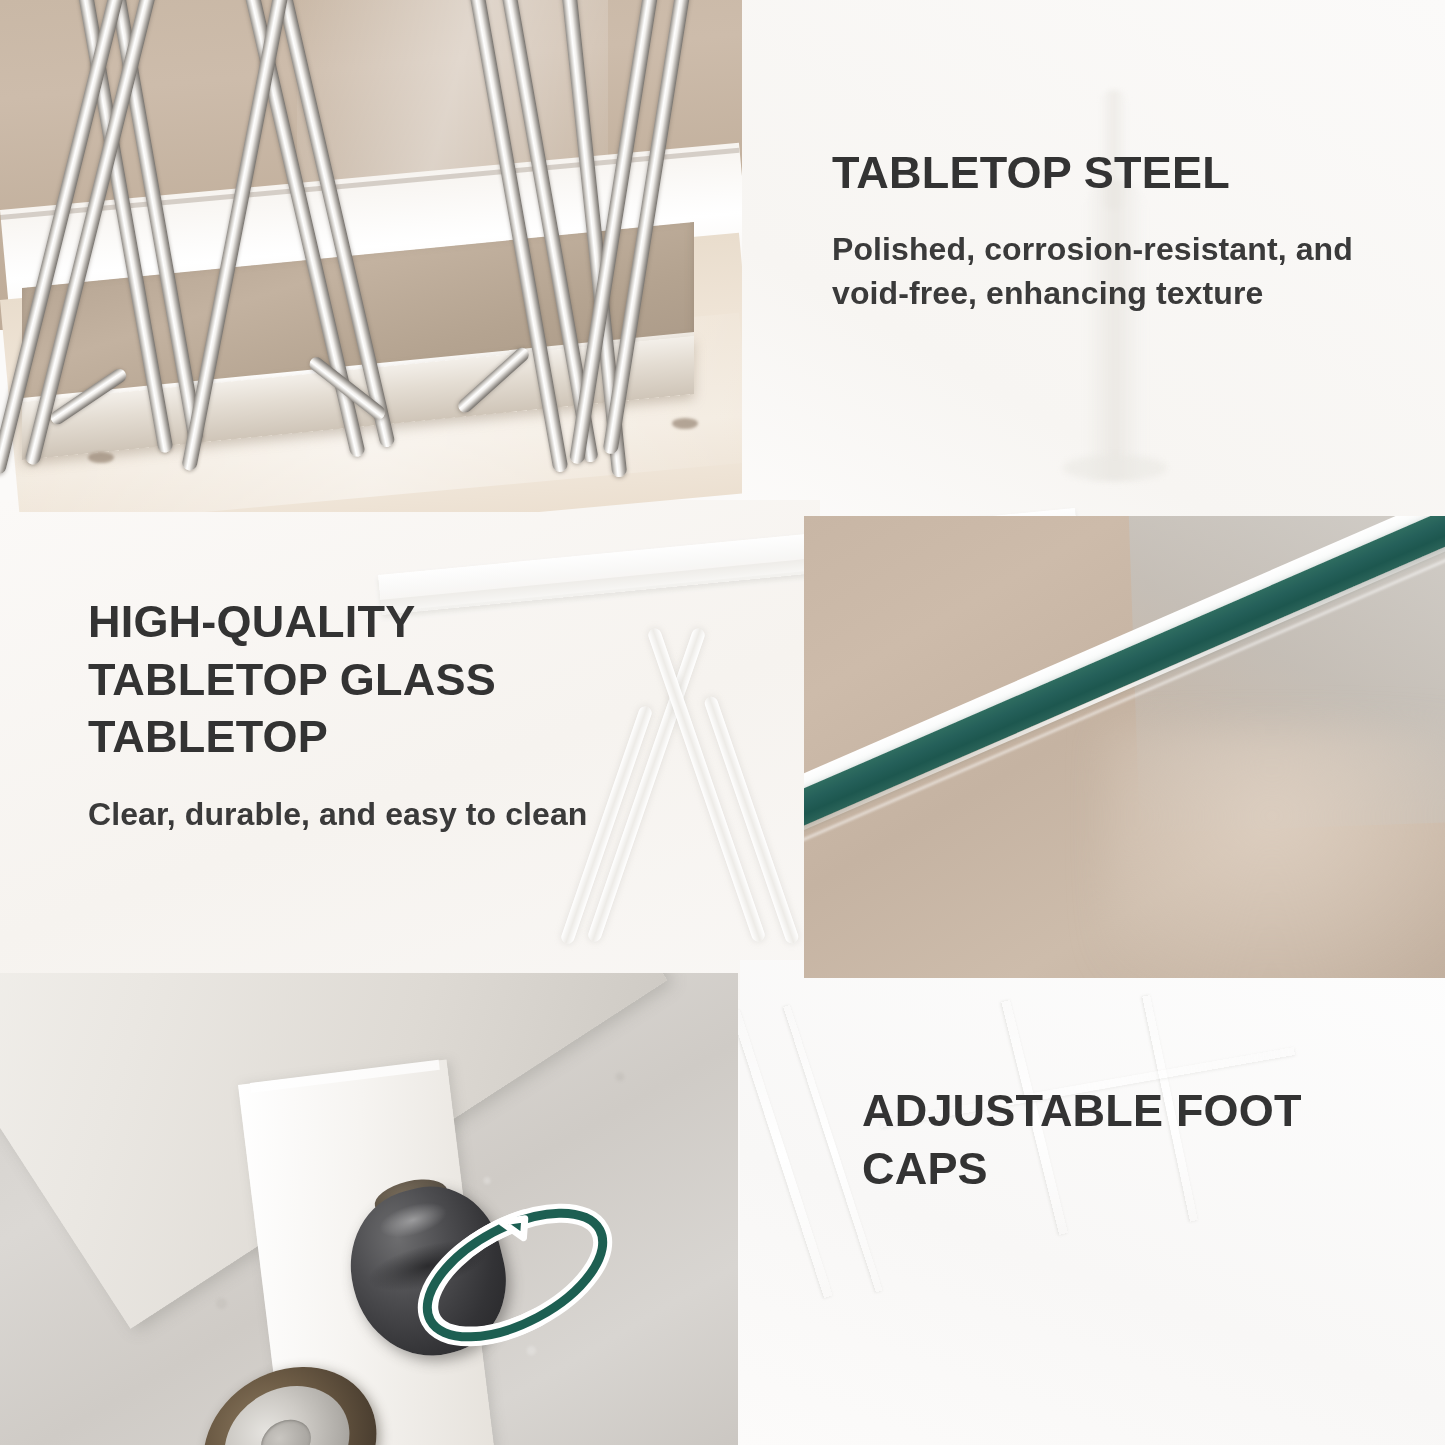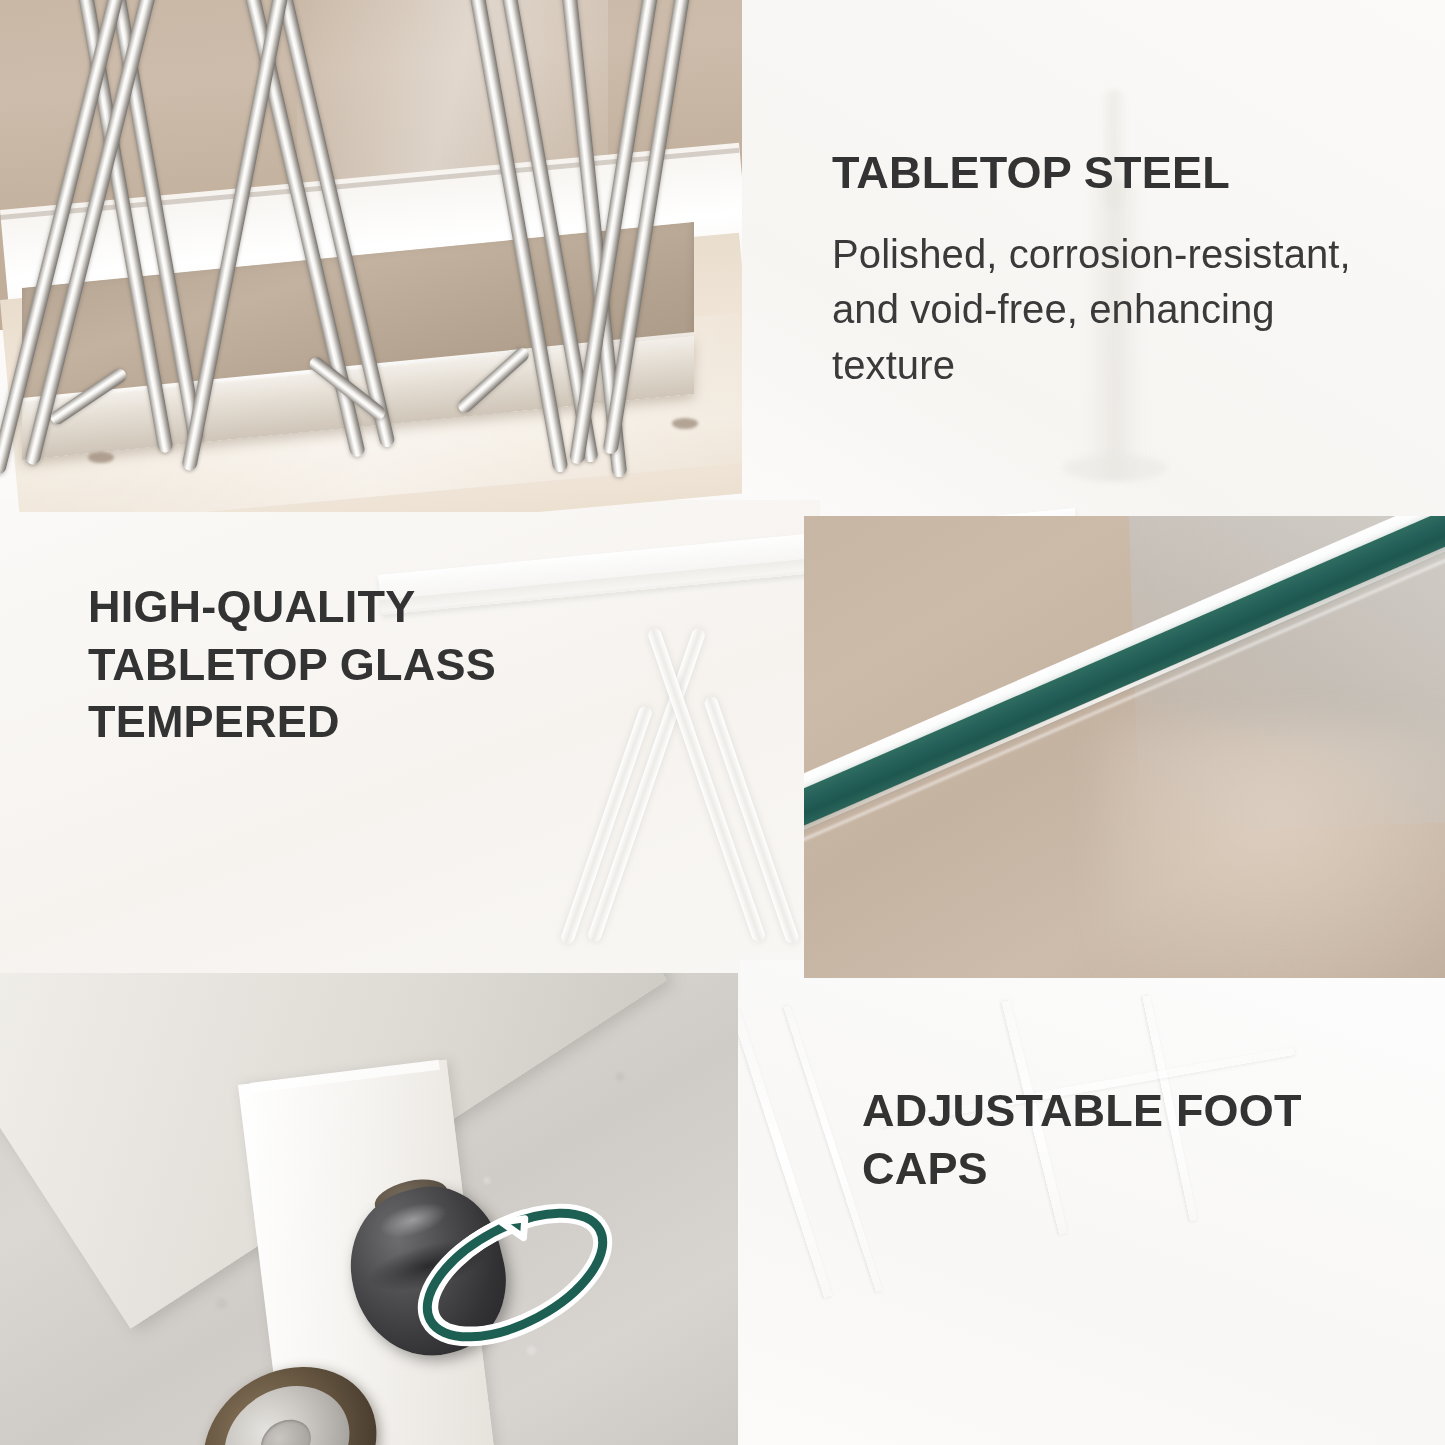--- a/index.html
+++ b/index.html
@@ -177,25 +177,25 @@
   
   .ft-arrow{position:absolute;left:400px;top:1160px;}
 
   
   .tblock{position:absolute;}
   .thead{
     color:#333333;font-weight:bold;font-size:45px;line-height:1.28;
     letter-spacing:.2px;margin:0 0 26px 0;
   }
   .tbody{
-    color:#3a3a3a;font-weight:normal;font-size:40px;line-height:1.38;
+    color:#3a3a3a;font-weight:bold;font-size:32px;line-height:1.38;
     letter-spacing:.1px;margin:0;
   }
   #text-steel{left:832px;top:86px;width:530px;}
-  #text-glass{left:88px;top:578px;width:540px;}
+  #text-glass{left:88px;top:593px;width:540px;}
   #text-foot{left:862px;top:1082px;width:540px;}
 </style>
 </head>
 <body>
 
 <div id="bg">
   <div class="wash-c"></div>
   <div class="wash-a"></div>
   <div class="wash-b"></div>
 
@@ -294,22 +294,23 @@
     <br>
     <span>TABLETOP STEEL</span>
   </h2>
   <p class="tbody">Polished, corrosion-resistant, and void-free, enhancing texture</p>
 </div>
 
 <div class="tblock" id="text-glass">
   <h2 class="thead">
     <span>HIGH-QUALITY</span><br>
     <span>TABLETOP GLASS</span><br>
-    <span>TEMPERED</span>
+    <span>TABLETOP</span>
   </h2>
+  <p class="tbody">Clear, durable, and easy to clean</p>
 </div>
 
 <div class="tblock" id="text-foot">
   <h2 class="thead">
     <span>ADJUSTABLE FOOT</span><br>
     <span>CAPS</span>
   </h2>
 </div>
 
 </body></html>

